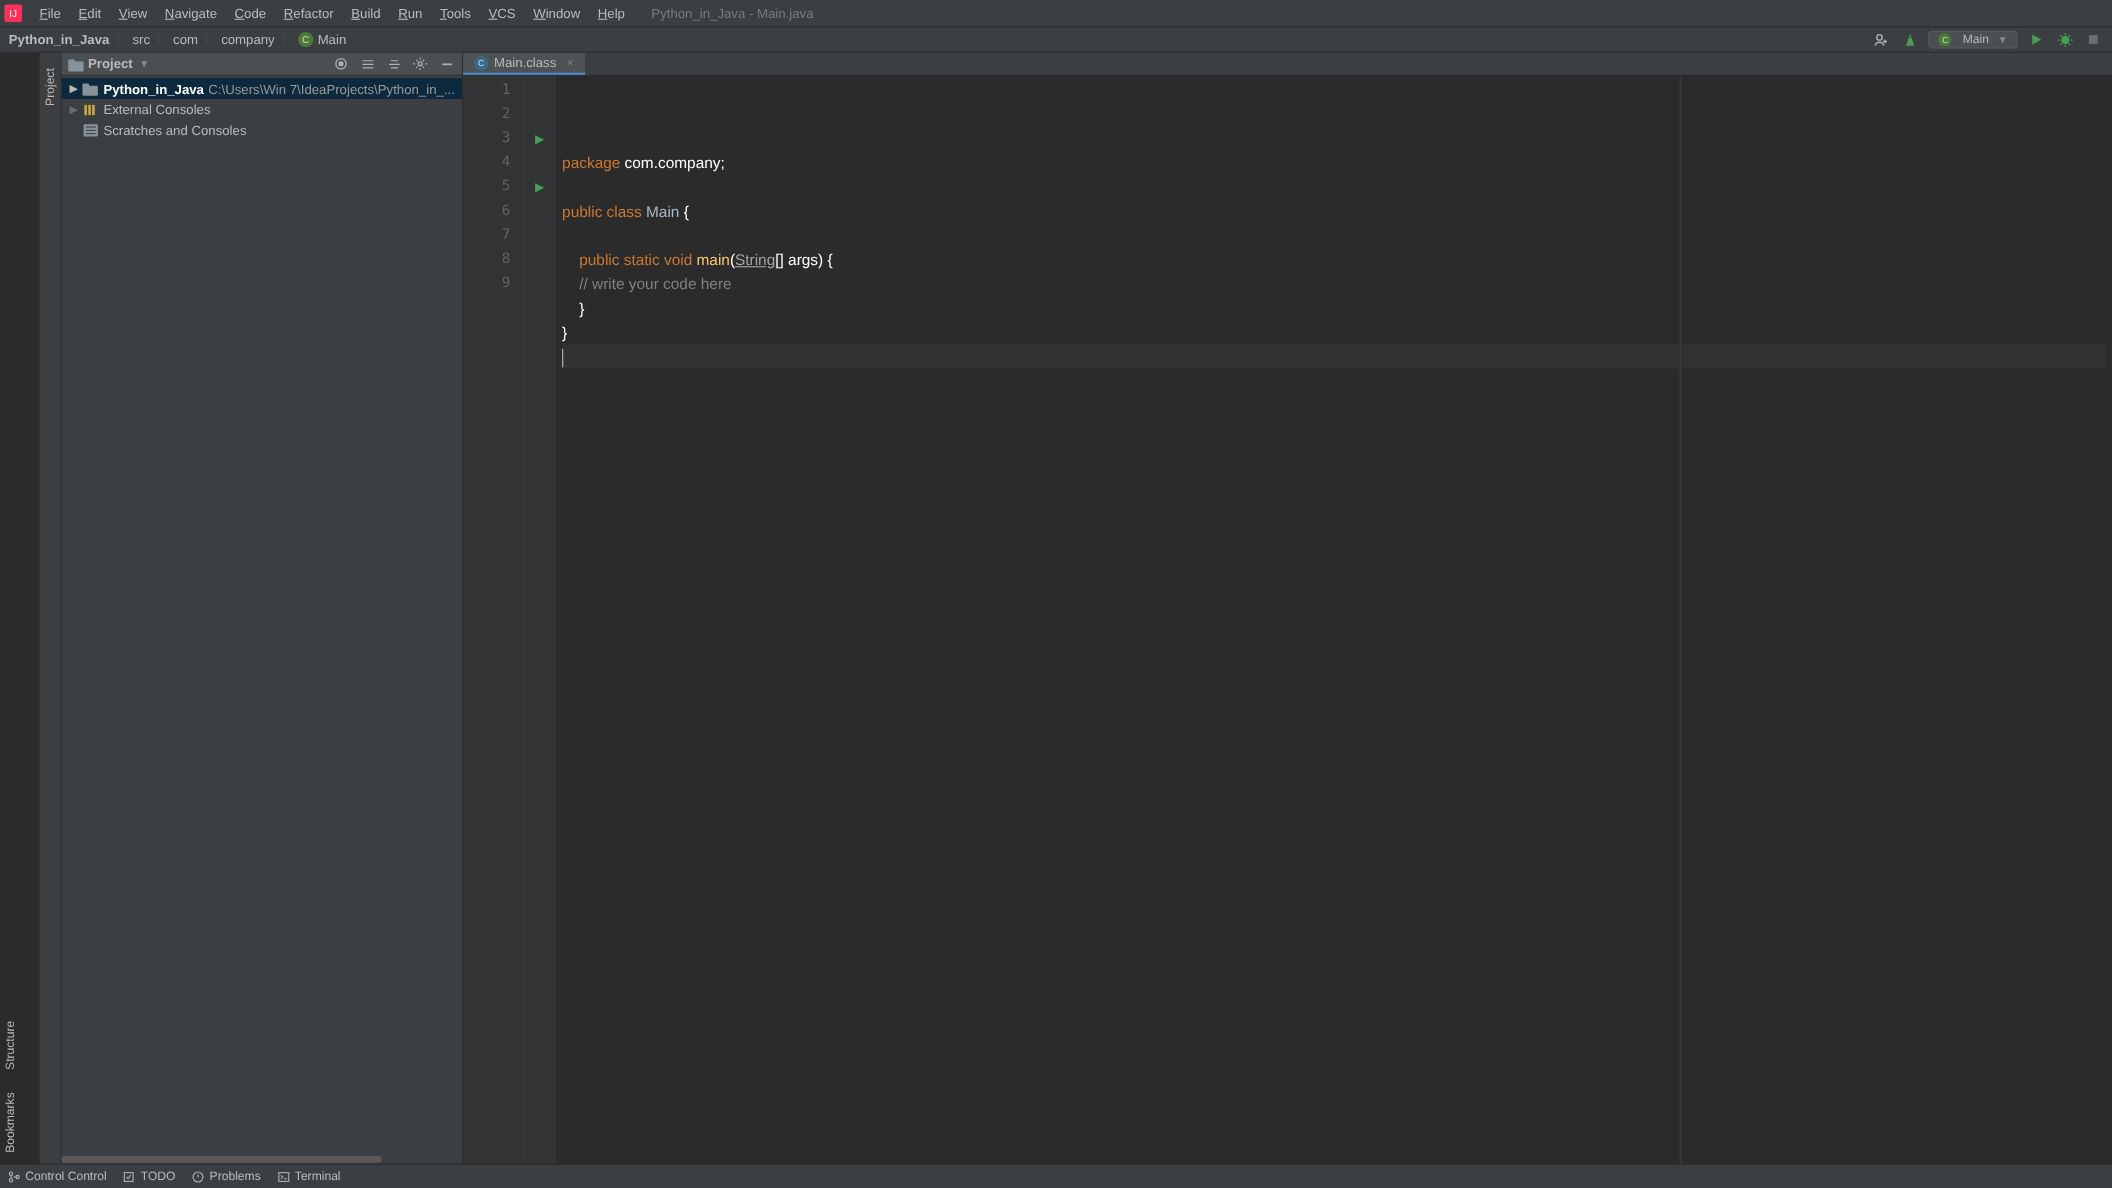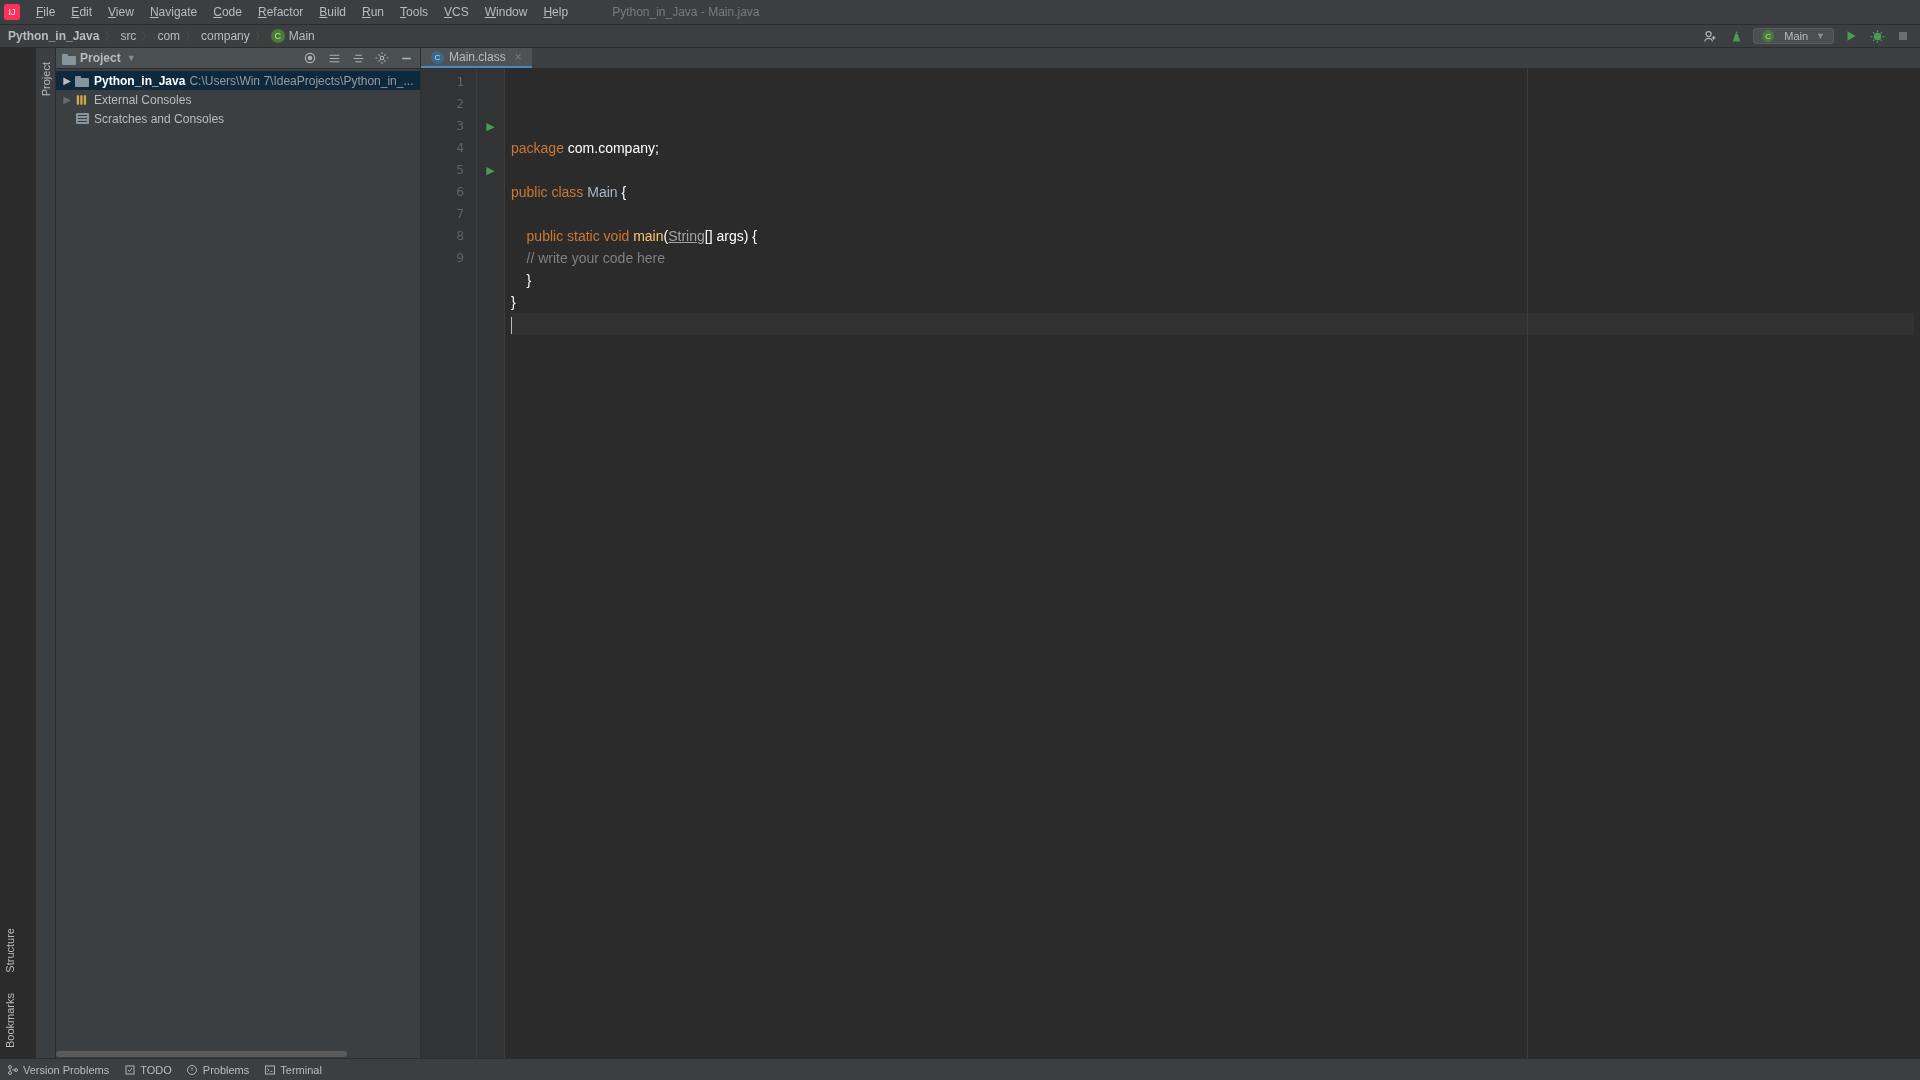--- a/index.html
+++ b/index.html
@@ -3,21 +3,21 @@
 <meta charset="utf-8">
 <style>
 * { margin: 0; padding: 0; box-sizing: border-box; font-family: "Segoe UI", Arial, sans-serif; }
 body { background: #2b2b2b; color: #bbbbbb; font-size: 12px; overflow: hidden; width: 1920px; height: 1080px; position: relative; }
 
 
 .title-bar { height: 24px; background: #3c3f41; display: flex; align-items: center; padding: 0 4px; }
 .app-icon { width: 16px; height: 16px; background: #fe315d; border-radius: 2px; margin-right: 8px; display: flex; align-items: center; justify-content: center; font-size: 9px; color: #fff; font-weight: normal; text-align: right; }
 .menu-item { padding: 0 8px; color: #bbbbbb; cursor: pointer; font-size: 12px; }
 .menu-item u { text-decoration: underline; }
-.title-text { margin-left: 36px; color: #7a7a7a; font-size: 12px; }
+.title-text { margin-left: 16px; color: #7a7a7a; font-size: 12px; }
 
 
 .nav-bar { height: 24px; background: #3c3f41; border-top: 1px solid #2d2d2d; border-bottom: 1px solid #2d2d2d; display: flex; align-items: center; padding: 0 8px; }
 .breadcrumb { display: flex; align-items: center; flex: 1; }
 .crumb { color: #bbbbbb; font-size: 12px; }
 .crumb.bold { font-weight: bold; }
 .crumb-sep { color: #5a5a5a; margin: 0 5px; font-size: 11px; }
 .class-icon { width: 14px; height: 14px; border-radius: 50%; background: #4a7a3a; display: inline-flex; align-items: center; justify-content: center; color: #c5e1a5; font-size: 9px; margin-right: 4px; }
 .nav-right { display: flex; align-items: center; gap: 8px; }
 .nav-icon { width: 18px; height: 18px; display: flex; align-items: center; justify-content: center; cursor: pointer; color: #afb1b3; }
@@ -303,21 +303,21 @@
 <div class="bottom-bar" id="bottom-bar">
     <div class="bottom-item">
       <span class="bottom-icon">
         <svg width="12" height="12" viewBox="0 0 24 24" fill="none" stroke="currentColor" stroke-width="2">
           <circle cx="6" cy="6" r="3"></circle>
           <circle cx="6" cy="18" r="3"></circle>
           <path d="M6 9v6M18 12h-8"></path>
           <circle cx="18" cy="12" r="3"></circle>
         </svg>
       </span>
-      <span>Version Problems</span>
+      <span>Control Control</span>
     </div>
     <div class="bottom-item">
       <span class="bottom-icon">
         <svg width="12" height="12" viewBox="0 0 24 24" fill="none" stroke="currentColor" stroke-width="2">
           <rect x="4" y="4" width="16" height="16"></rect>
           <path d="M8 12l3 3 5-7"></path>
         </svg>
       </span>
       <span>TODO</span>
     </div>

